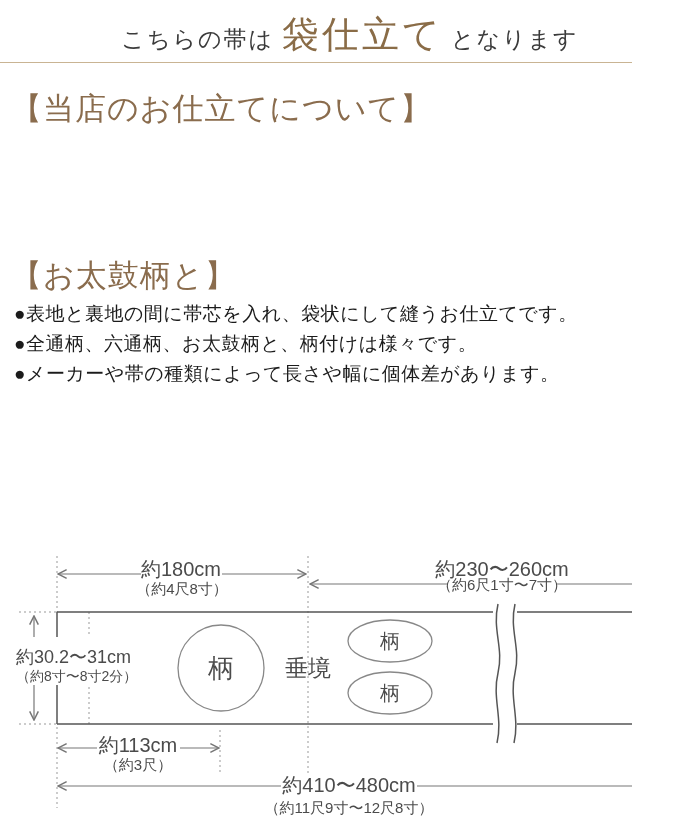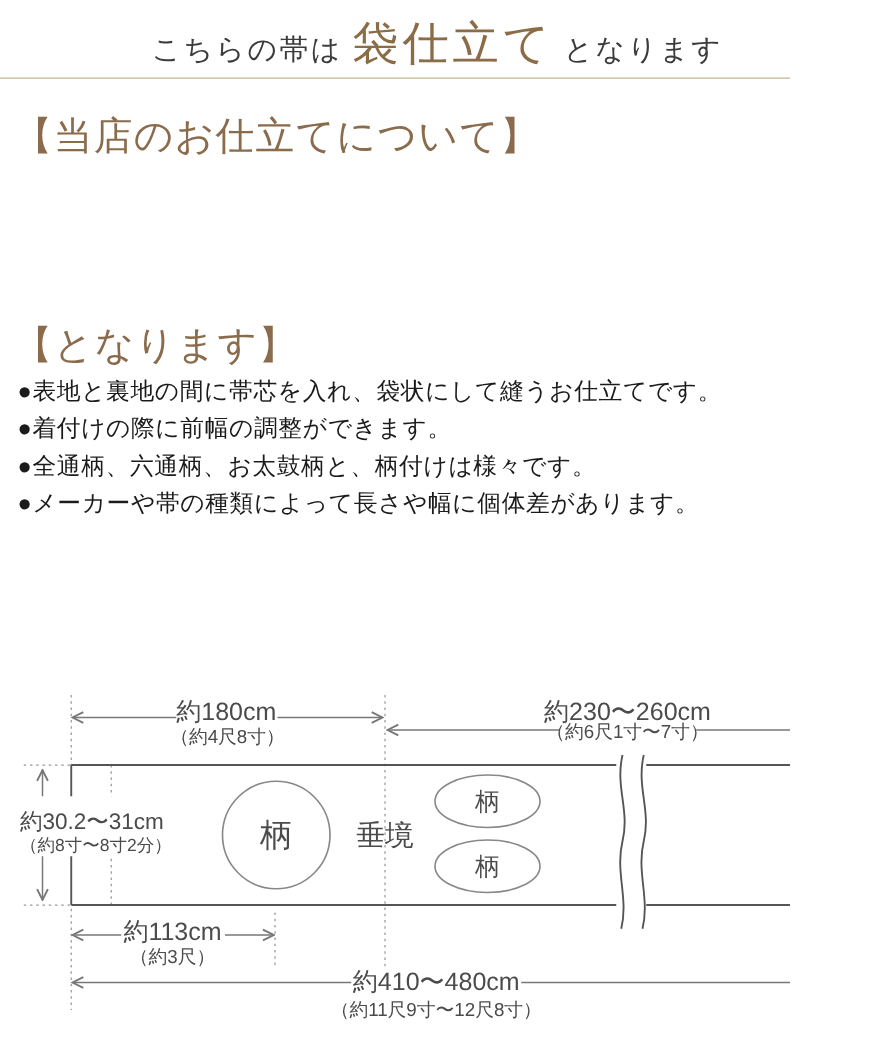--- a/index.html
+++ b/index.html
@@ -11,45 +11,44 @@
   .hdr{position:absolute;top:10px;left:0;width:700px;text-align:center;white-space:nowrap;}
   .hdr .plain{font-size:23px;color:#3b3b3b;letter-spacing:2px;}
   .hdr .em{font-size:37px;color:#8a6c47;letter-spacing:3px;margin:0 4px;}
   .hdr-rule{position:absolute;top:62px;left:0;width:700px;border-top:1px solid #c9b493;}
   
   .sec-h{position:absolute;left:11px;font-size:31px;letter-spacing:1px;color:#8a6c4d;white-space:nowrap;}
   .sec-h1{top:88px;}
   .sec-h2{top:255px;}
   .blist{position:absolute;left:14px;font-size:19px;color:#1b1b1b;white-space:nowrap;}
   .blist1{top:138px;line-height:29px;}
-  .blist2{top:299px;line-height:30px;font-family:Liberation Mono, monospace;}
+  .blist2{top:299px;line-height:30px;}
   .bullet{letter-spacing:0.5px;}
   .note{margin-left:19px;letter-spacing:0.5px;}
   
   .diagram{position:absolute;top:530px;left:0;}
   .dtxt{font-family:"Liberation Sans","DejaVu Sans",sans-serif;fill:#4b4b4b;}
 </style>
 </head>
 <body>
 
 <div class="page">
 
   <div class="hdr">
     <span class="plain">こちらの帯は</span>
     <span class="em">袋仕立て</span>
     <span class="plain">となります</span>
   </div>
   <div class="hdr-rule"></div>
 
   <div class="sec-h sec-h1">【当店のお仕立てについて】</div>
 
-  <div class="sec-h sec-h2">【となります】</div>
+  <div class="sec-h sec-h2">【お太鼓柄と】</div>
   <div class="blist blist2">
     <div class="bullet">●表地と裏地の間に帯芯を入れ、袋状にして縫うお仕立てです。</div>
-    <div class="bullet">●着付けの際に前幅の調整ができます。</div>
     <div class="bullet">●全通柄、六通柄、お太鼓柄と、柄付けは様々です。</div>
     <div class="bullet">●メーカーや帯の種類によって長さや幅に個体差があります。</div>
   </div>
 
   <svg class="diagram" width="700" height="310" viewBox="0 0 700 310">
     <defs>
       <marker id="arr" viewBox="0 0 10 10" refX="9" refY="5" markerWidth="9" markerHeight="9" orient="auto-start-reverse">
         <path d="M1,1 L9,5 L1,9" fill="none" stroke="#777777" stroke-width="1.4"></path>
       </marker>
     </defs>

